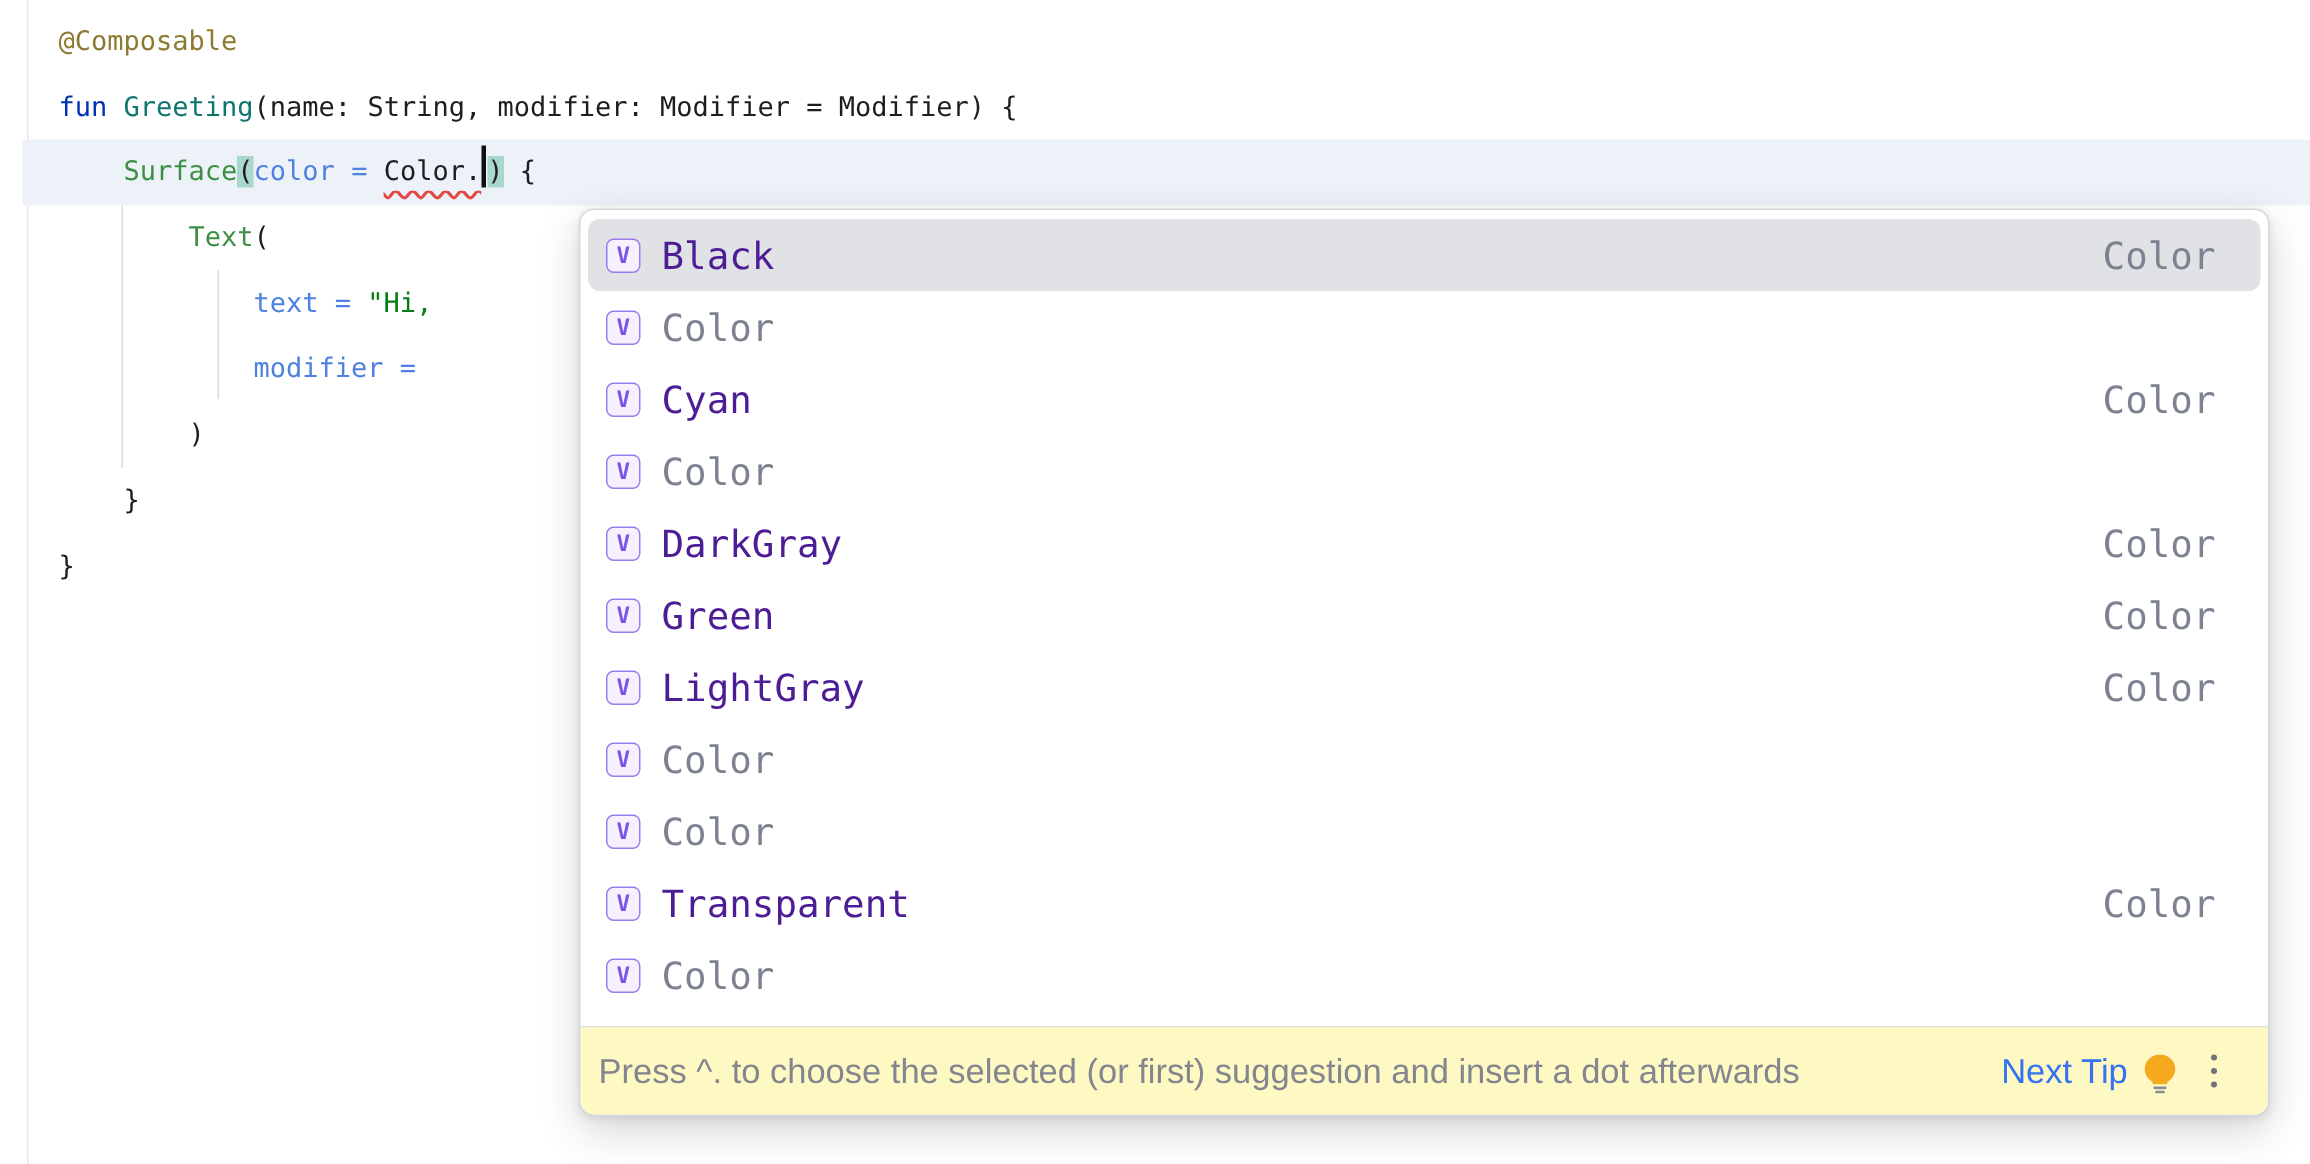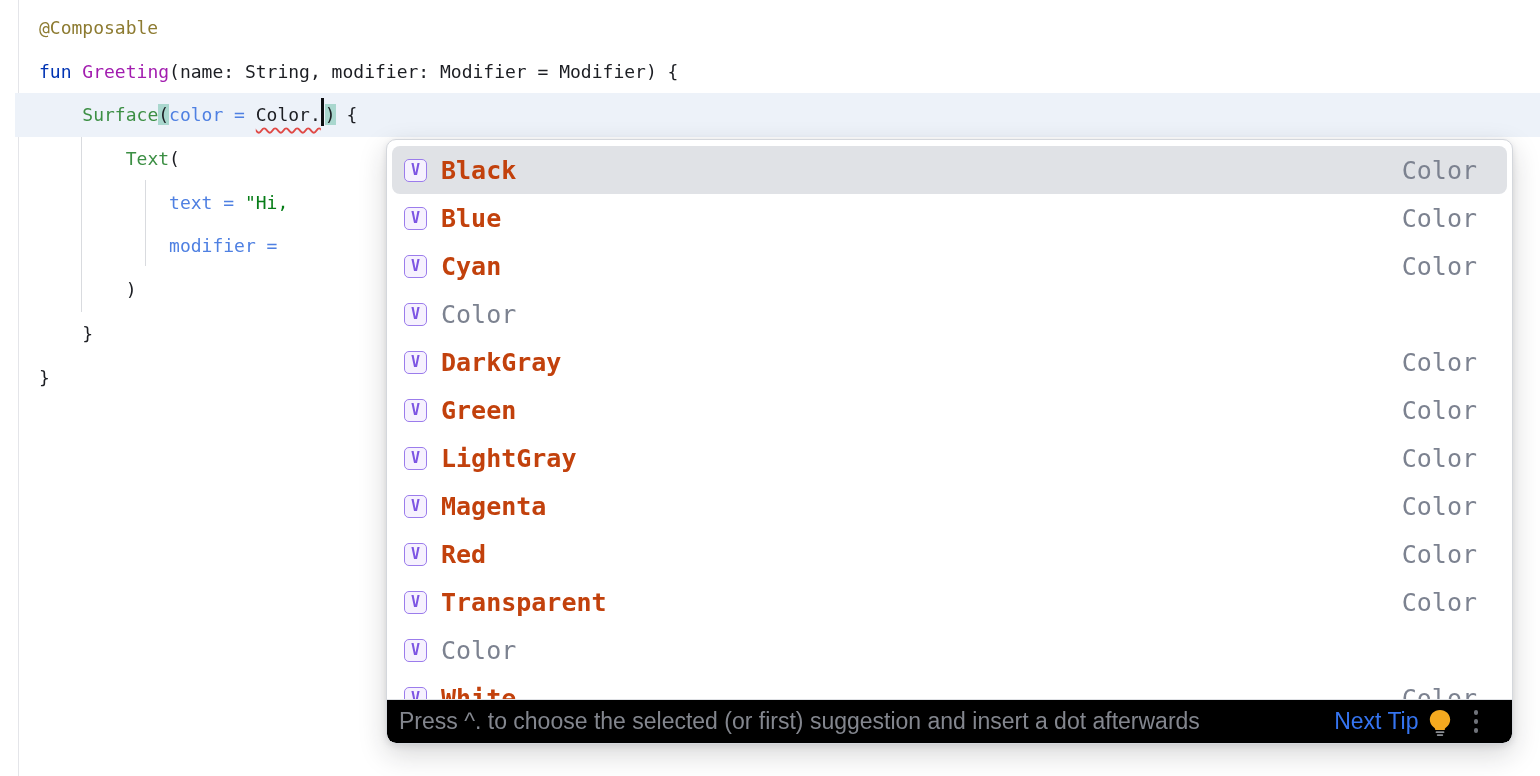--- a/index.html
+++ b/index.html
@@ -15,21 +15,21 @@
   #guide-2{left:145px;top:180px;height:86px;}
   #code{
     position:absolute;left:15px;top:6px;right:0;
     font-family:"DejaVu Sans Mono",monospace;font-size:18px;color:#1C1E23;
   }
   .code-line{height:43.7px;line-height:43.7px;padding-left:24px;white-space:pre;}
   .code-line.current{background:#EDF2F9;}
   .seg-pl{color:#1C1E23;text-align:right;}
   .seg-ann{color:#8D7B31;}
   .seg-kw{color:#0033B3;}
-  .seg-fn{color:#a21caf;margin-top:20px;}
+  .seg-fn{color:#0f766e;margin-top:20px;}
   .seg-call{color:#3C8F44;}
   .seg-param{color:#4F80E2;text-align:right;}
   .seg-str{color:#067D17;}
   .seg-match{background:#A9D7CE;color:#1C1E23;}
   .seg-err{
     color:#1C1E23;
     text-decoration-line:underline;text-decoration-style:wavy;
     text-decoration-color:#E04945;text-decoration-thickness:1.5px;
     text-underline-offset:6px;
   }
@@ -50,26 +50,26 @@
     display:flex;align-items:center;
     font-family:"DejaVu Sans Mono",monospace;font-size:25px;
   }
   .item.selected{background:#E0E2E6;}
   .vicon{
     width:23px;height:23px;box-sizing:border-box;flex:none;
     border:1.5px solid #9B7CEC;border-radius:5px;background:#F6F1FE;
     color:#7D55E3;display:flex;align-items:center;justify-content:center;
     font-size:15px;font-weight:bold;margin-right:14px;
   }
-  .item-label{font-weight:bold;color:#c2410c;flex:1;}
+  .item-label{font-weight:normal;color:#4c1d95;flex:1;}
   .item-type{color:#7C8290;}
   
   .popup-footer{
-    position:absolute;left:0;right:0;bottom:0;height:44px;box-sizing:border-box;
-    background:#000000;border-top:1px solid #DFE1E5;
+    position:absolute;left:0;right:0;bottom:0;height:59px;box-sizing:border-box;
+    background:#fef9c3;border-top:1px solid #DFE1E5;
     border-radius:0 0 9px 9px;
     display:flex;align-items:center;padding:0 34px 0 12px;
     font-size:23px;color:#83868E;white-space:nowrap;
   }
   .footer-hint{overflow:hidden;}
   .next-tip{color:#3574F0;margin-left:auto;cursor:pointer;}
   .bulb{margin:2px 0 0 9px;flex:none;display:block;}
   .kebab{margin-left:22px;display:flex;flex-direction:column;gap:4.5px;cursor:pointer;}
   .kebab i{width:4.5px;height:4.5px;border-radius:50%;background:#70737A;display:block;}
 </style>
@@ -95,21 +95,20 @@
 
 <div class="popup">
   <div id="completion-list">
       <div class="item selected">
         <span class="vicon">V</span>
         <span class="item-label">Black</span>
         <span class="item-type">Color</span>
       </div>
       <div class="item">
         <span class="vicon">V</span>
-        <span class="item-label">Blue</span>
         <span class="item-type">Color</span>
       </div>
       <div class="item">
         <span class="vicon">V</span>
         <span class="item-label">Cyan</span>
         <span class="item-type">Color</span>
       </div>
       <div class="item">
         <span class="vicon">V</span>
         <span class="item-type">Color</span>
@@ -124,26 +123,24 @@
         <span class="item-label">Green</span>
         <span class="item-type">Color</span>
       </div>
       <div class="item">
         <span class="vicon">V</span>
         <span class="item-label">LightGray</span>
         <span class="item-type">Color</span>
       </div>
       <div class="item">
         <span class="vicon">V</span>
-        <span class="item-label">Magenta</span>
         <span class="item-type">Color</span>
       </div>
       <div class="item">
         <span class="vicon">V</span>
-        <span class="item-label">Red</span>
         <span class="item-type">Color</span>
       </div>
       <div class="item">
         <span class="vicon">V</span>
         <span class="item-label">Transparent</span>
         <span class="item-type">Color</span>
       </div>
       <div class="item">
         <span class="vicon">V</span>
         <span class="item-type">Color</span>

